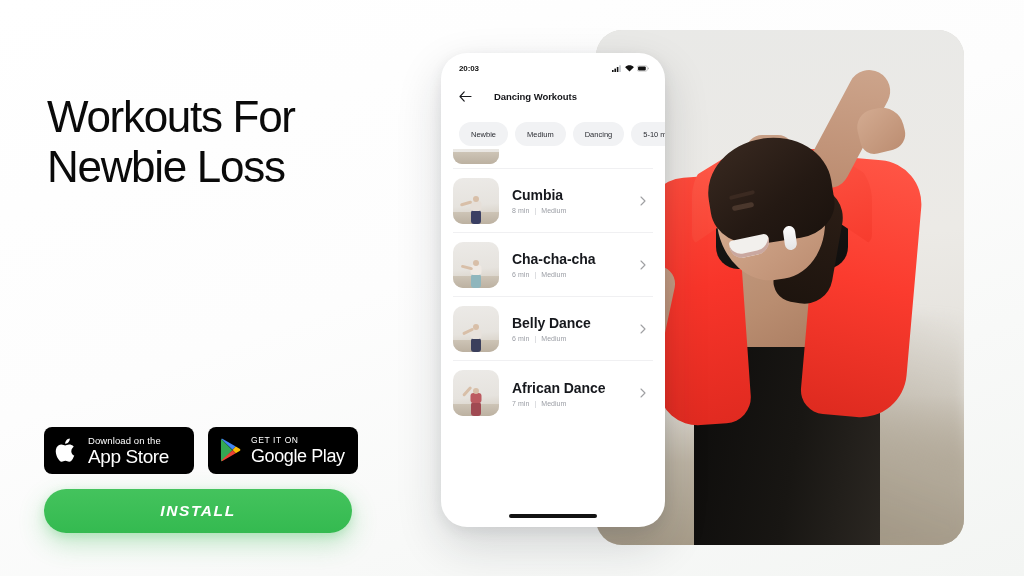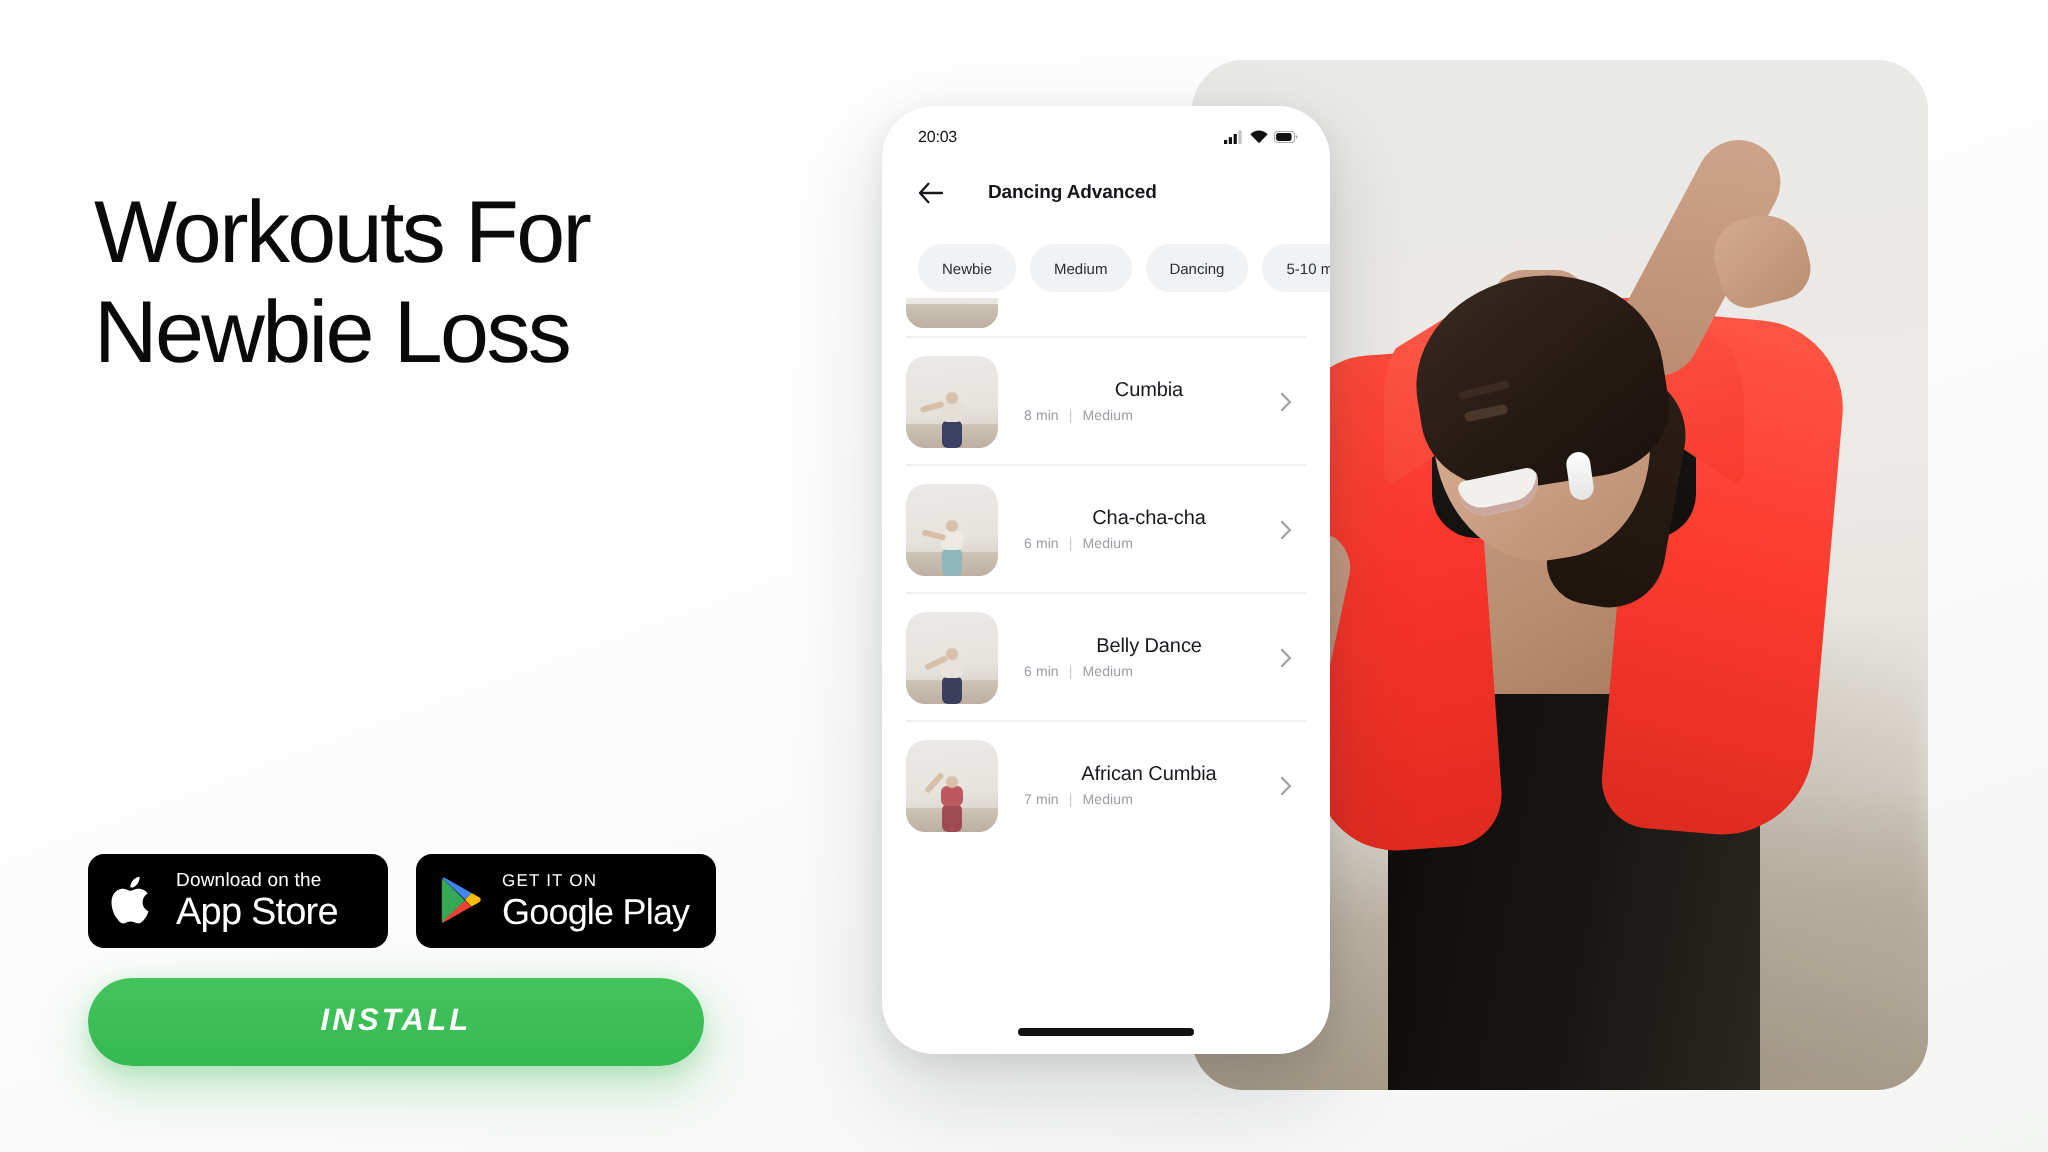--- a/index.html
+++ b/index.html
@@ -239,21 +239,21 @@
   
   .status-bar {
     height: 24px;
     display: flex;
     align-items: center;
     justify-content: space-between;
     padding: 6px 16px 0 18px;
   }
   .status-time {
     font-size: 8px;
-    font-weight: normal;
+    font-weight: bold;
     color: #111;
     letter-spacing: -0.1px;
   }
   .status-icons { display: flex; align-items: flex-end; gap: 3.5px; }
 
   
   .nav-bar {
     height: 38px;
     display: flex;
     align-items: center;
@@ -341,26 +341,25 @@
     width: 6px; height: 6px; border-radius: 50%;
     background: #d8bfa8;
   }
   .th-arm {
     position: absolute; bottom: 19px; width: 12px; height: 2.5px;
     border-radius: 2px;
   }
 
   .row-text { flex: 1; padding-left: 13px; }
   .row-title {
-    font-size: 10px;
-    font-weight: normal;
+    font-size: 14px;
+    font-weight: bold;
     color: #16181d;
     letter-spacing: -0.05px;
     margin-bottom: 4px;
-    text-align: center;
   }
   .row-meta {
     font-size: 7px;
     color: #9a9da4;
     letter-spacing: 0.05px;
   }
   .row-meta .sep { margin: 0 3px; color: #c7c9ce; }
 
   .chev {
     width: 12px; height: 12px; flex: none; margin-right: 4px;
@@ -460,21 +459,21 @@
         <rect x="1.4" y="1.4" width="10.3" height="5.2" rx="1.4" fill="#111"></rect>
         <path d="M14.6 2.8v2.4c.8-.2 1.1-.6 1.1-1.2s-.3-1-1.1-1.2z" fill="#111" fill-opacity="0.4"></path>
       </svg>
     </span>
   </div>
 
   <div class="nav-bar">
     <svg width="13" height="11" viewBox="0 0 14 12">
       <path d="M13 6H1M5.6 1 1 6l4.6 5" fill="none" stroke="#17181c" stroke-width="1.25" stroke-linecap="round" stroke-linejoin="round"></path>
     </svg>
-    <span class="nav-title">Dancing Advanced</span>
+    <span class="nav-title">Dancing Workouts</span>
   </div>
 
   <div class="chips">
     <div class="chip">Newbie</div>
     <div class="chip">Medium</div>
     <div class="chip">Dancing</div>
     <div class="chip">5-10 min</div>
   </div>
 
   <div class="list">
@@ -551,21 +550,21 @@
 
     <div class="row">
       <div class="thumb">
         <div class="th-floor"></div>
         <div class="th-legs" style="background:#a04a52"></div>
         <div class="th-top" style="background:#bc5a60"></div>
         <div class="th-arm" style="left:8px;bottom:24px;background:#d8bfa8;transform:rotate(-48deg)"></div>
         <div class="th-head"></div>
       </div>
       <div class="row-text">
-        <div class="row-title">African Cumbia</div>
+        <div class="row-title">African Dance</div>
         <div class="row-meta">
           <span>7 min</span>
           <span class="sep">|</span>
           <span>Medium</span>
         </div>
       </div>
       <svg class="chev" viewBox="0 0 12 12">
         <path d="M4 2l4 4-4 4" fill="none" stroke="#2b2d33" stroke-width="1.1" stroke-linecap="round" stroke-linejoin="round"></path>
       </svg>
     </div>

